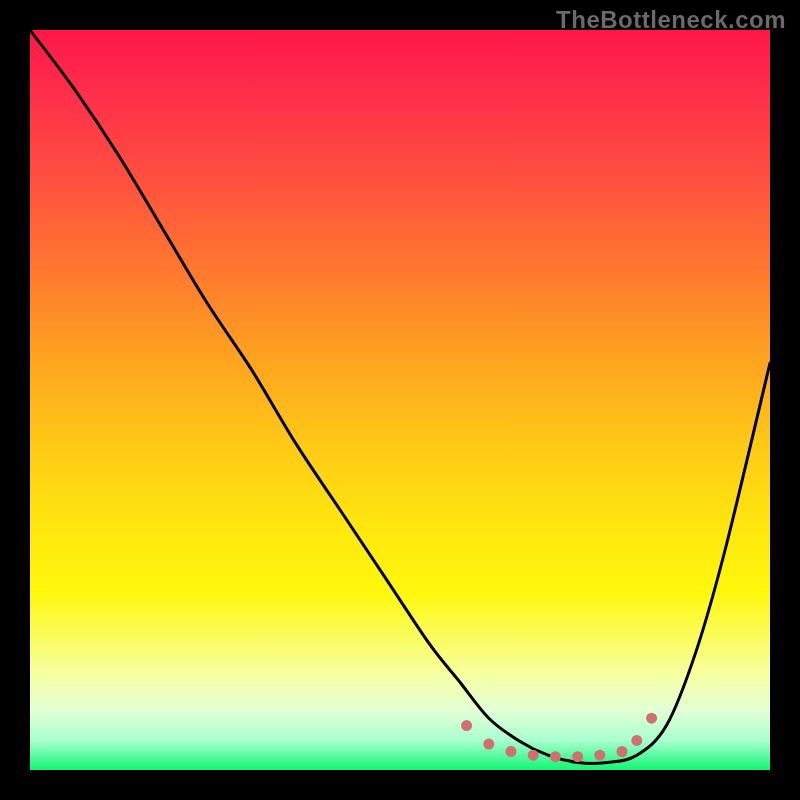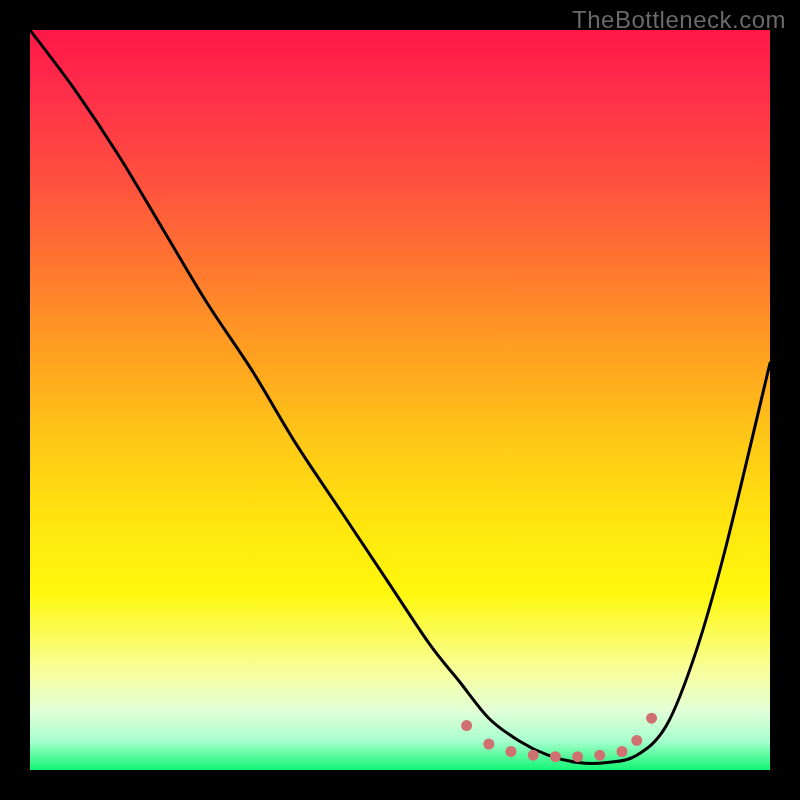--- a/index.html
+++ b/index.html
@@ -2,20 +2,21 @@
 <html><head>
 <meta charset="utf-8">
 <style>
   * { margin: 0; padding: 0; box-sizing: border-box; }
   html, body { width: 800px; height: 800px; overflow: hidden; background: #000; }
   .container {
     width: 800px;
     height: 800px;
     position: relative;
     background: #000;
+    font-weight: bold;
   }
   .watermark {
     position: absolute;
     top: 6px;
     right: 14px;
     font-family: Arial, Helvetica, sans-serif;
     font-size: 24px;
     color: #6a6a6a;
     letter-spacing: 0.5px;
   }

